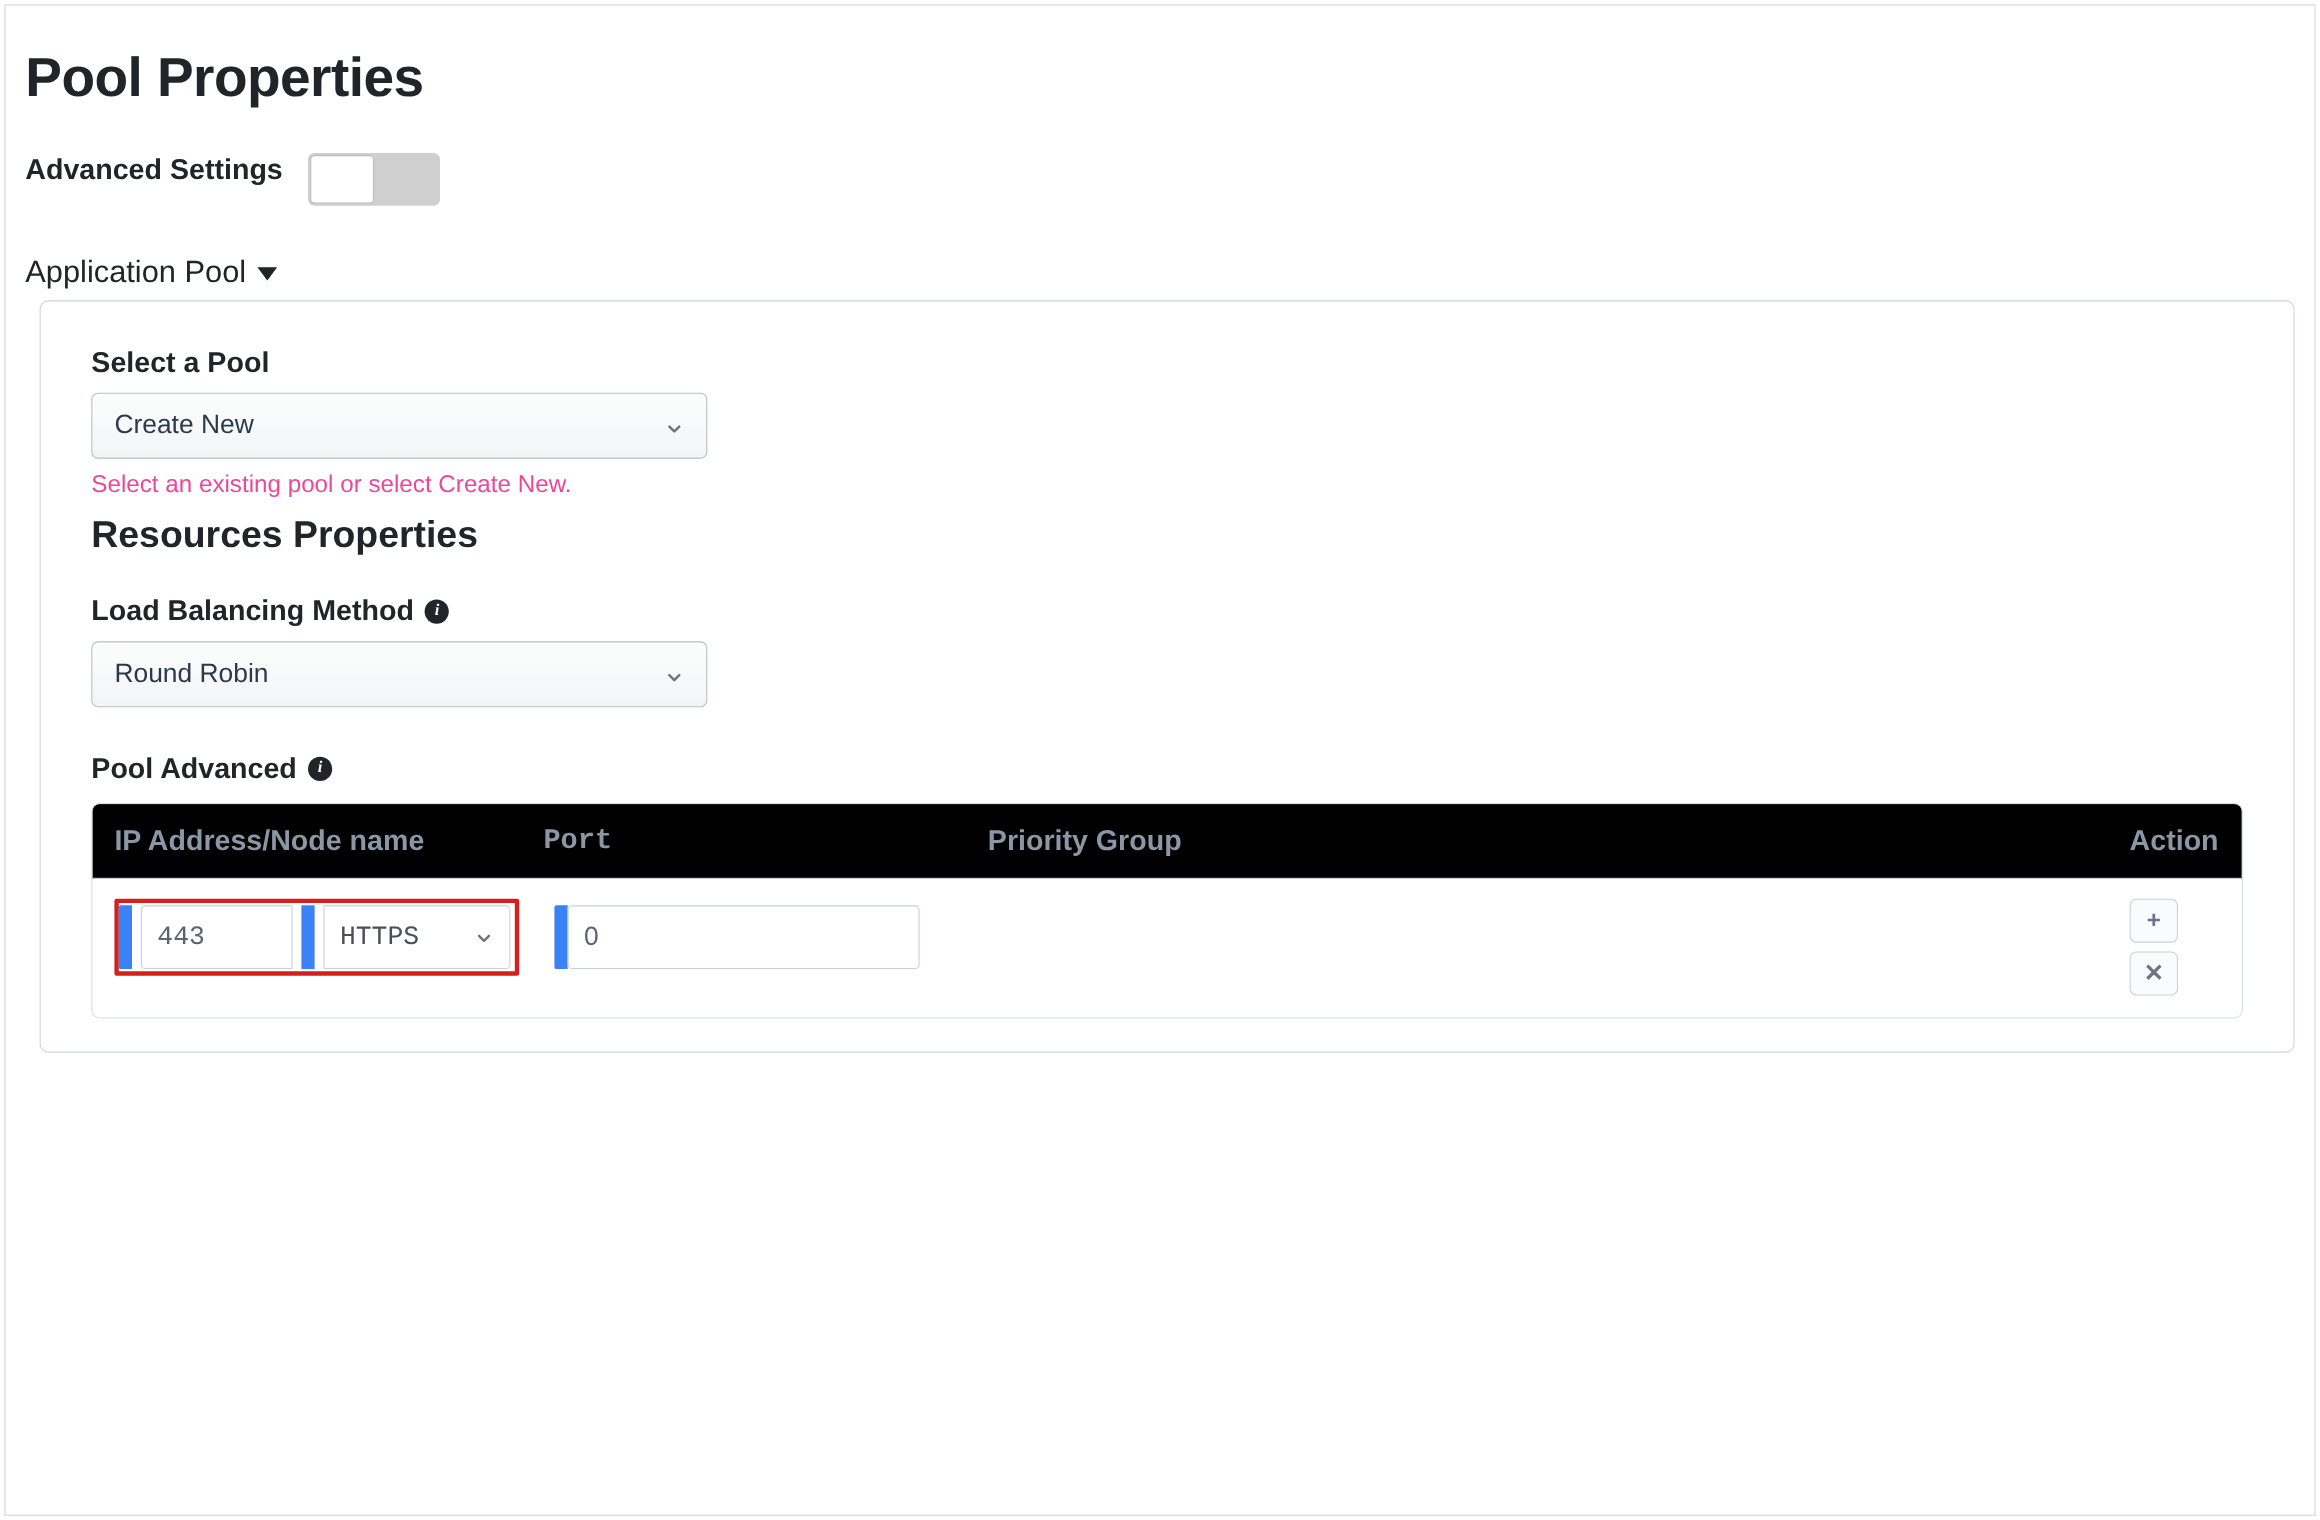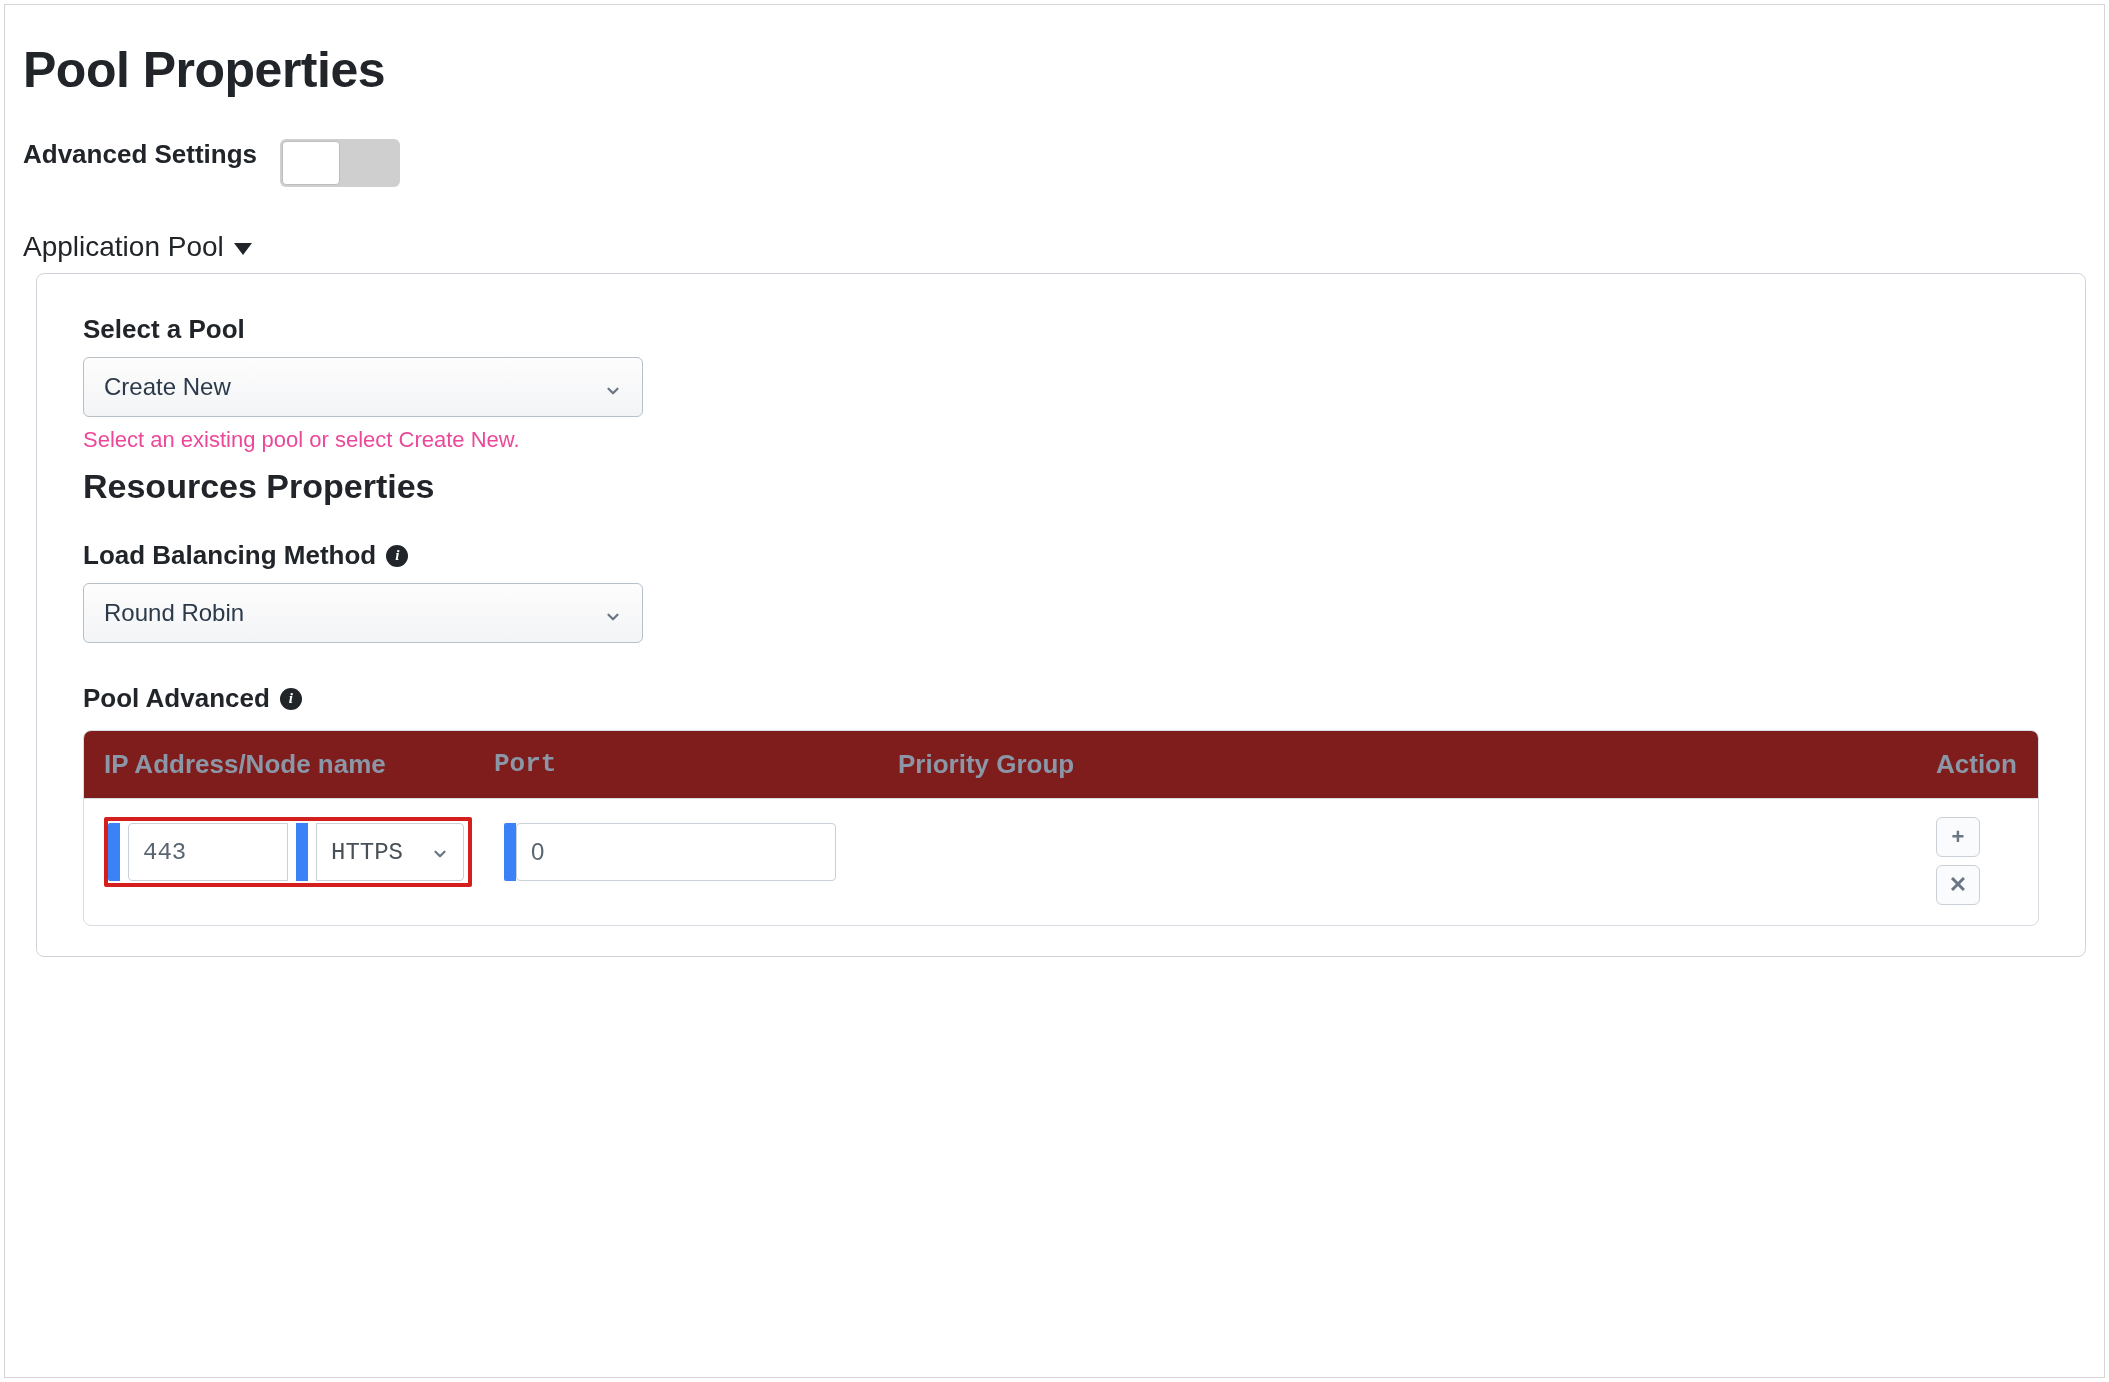--- a/index.html
+++ b/index.html
@@ -126,21 +126,21 @@
     cursor: help;
   }
   .table-wrap {
     border: 1px solid #d7dde3;
     border-radius: 8px;
     overflow: hidden;
     margin-top: 16px;
   }
   .table-header {
     display: flex;
-    background: #7f1d1d;
+    background: #000000;
     border-bottom: 1px solid #d7dde3;
     padding: 18px 20px;
     font-size: 26px;
     font-weight: 700;
     color: #8b97a6;
   }
   .table-row {
     display: flex;
     padding: 18px 20px 20px 20px;
     align-items: flex-start;
@@ -179,21 +179,21 @@
     align-items: center;
     background: #fff;
   }
   .cell-input.with-chevron {
     justify-content: space-between;
   }
   .cell-input .plain { color: #5a6572; }
   .col-ip .highlight-box { width: 360px; }
   .col-ip .highlight-box .cell-input { flex: 1; }
   .col-port .highlight-box { width: 368px; }
-  .col-port .highlight-box .cell-input.port-num { width: 160px; border-radius: 4px 0 0 4px; }
+  .col-port .highlight-box .cell-input.port-num { width: 138px; border-radius: 4px 0 0 4px; }
   .col-port .highlight-box .stripe2 { width: 12px; height: 58px; background:#3b82f6; }
   .col-port .highlight-box .cell-input.port-proto { flex: 1; margin-left: 0; border-radius: 0 4px 4px 0; }
   .prio-group {
     display: flex;
     align-items: center;
     height: 70px;
   }
   .prio-group .stripe { height: 58px; }
   .prio-group .cell-input { width: 320px; }
   .action-btns {

